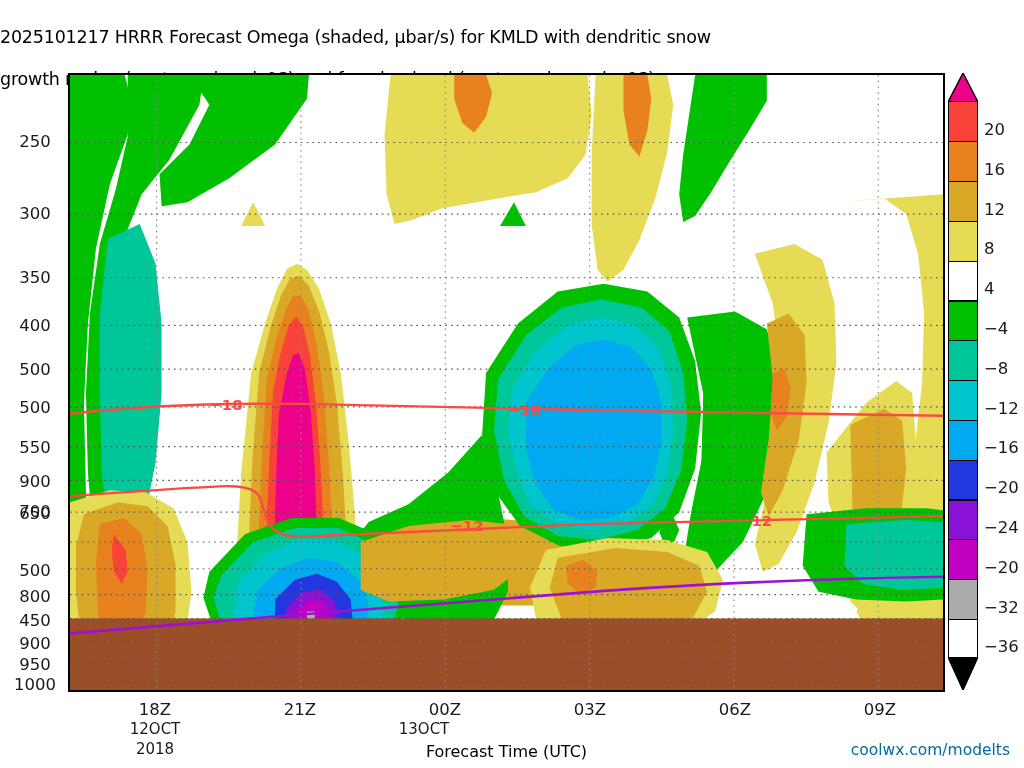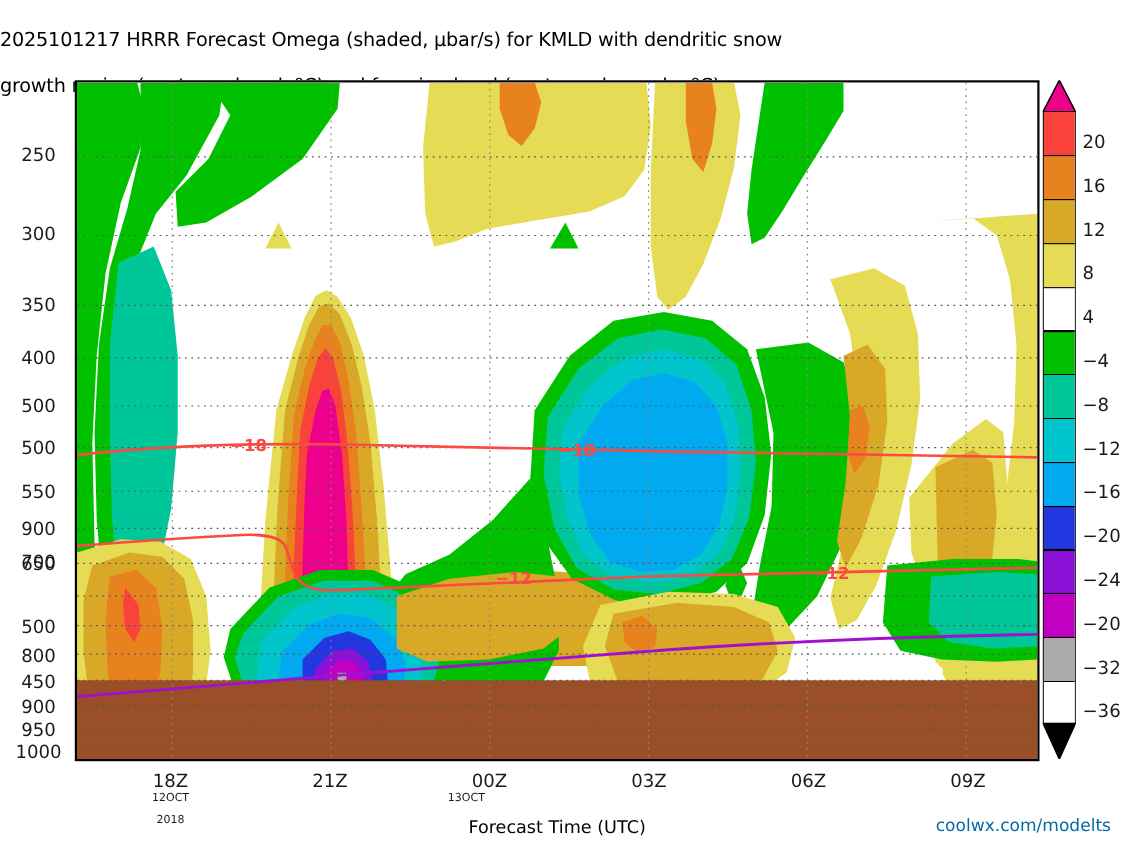--- a/index.html
+++ b/index.html
@@ -57,21 +57,21 @@
     text-align: center;
     font-size: 16.5px;
     color: #1a1a1a;
     transform: translateX(-50%);
     white-space: nowrap;
     font-family: "DejaVu Sans", sans-serif;
   }
   .xsub {
     position: absolute;
     text-align: center;
-    font-size: 10px;
+    font-size: 15px;
     color: #1a1a1a;
     transform: translateX(-50%);
     white-space: nowrap;
   }
   #xaxis-title {
     position: absolute;
     left: 68px; width: 877px;
     top: 742px;
     text-align: center;
     font-size: 16px;

